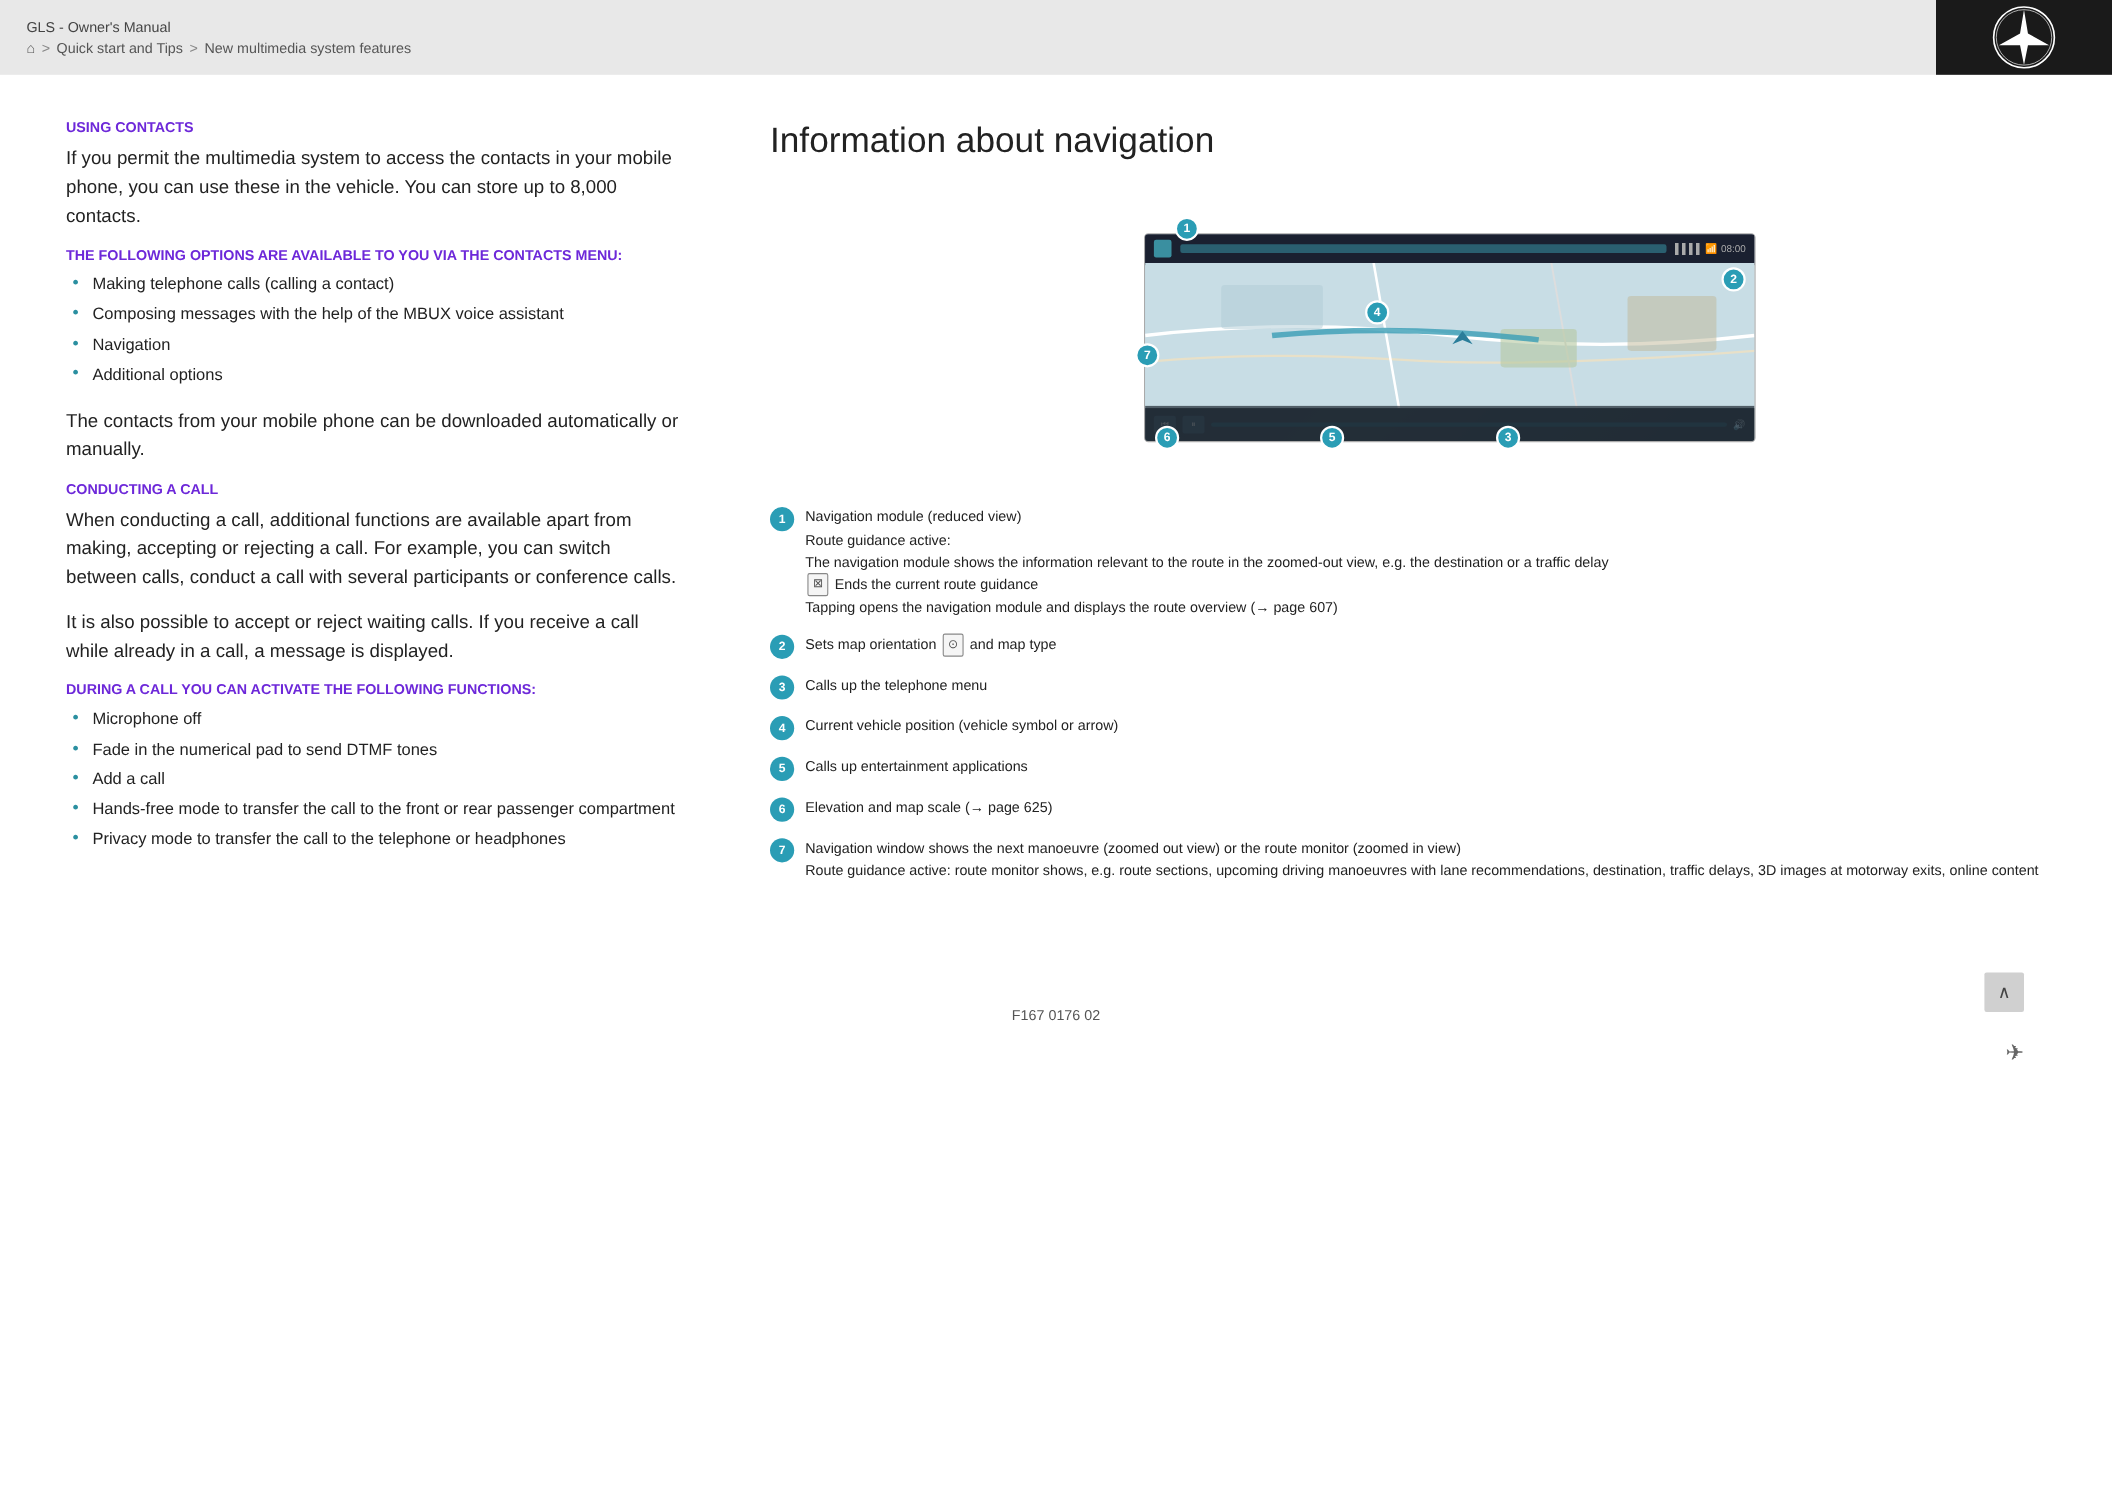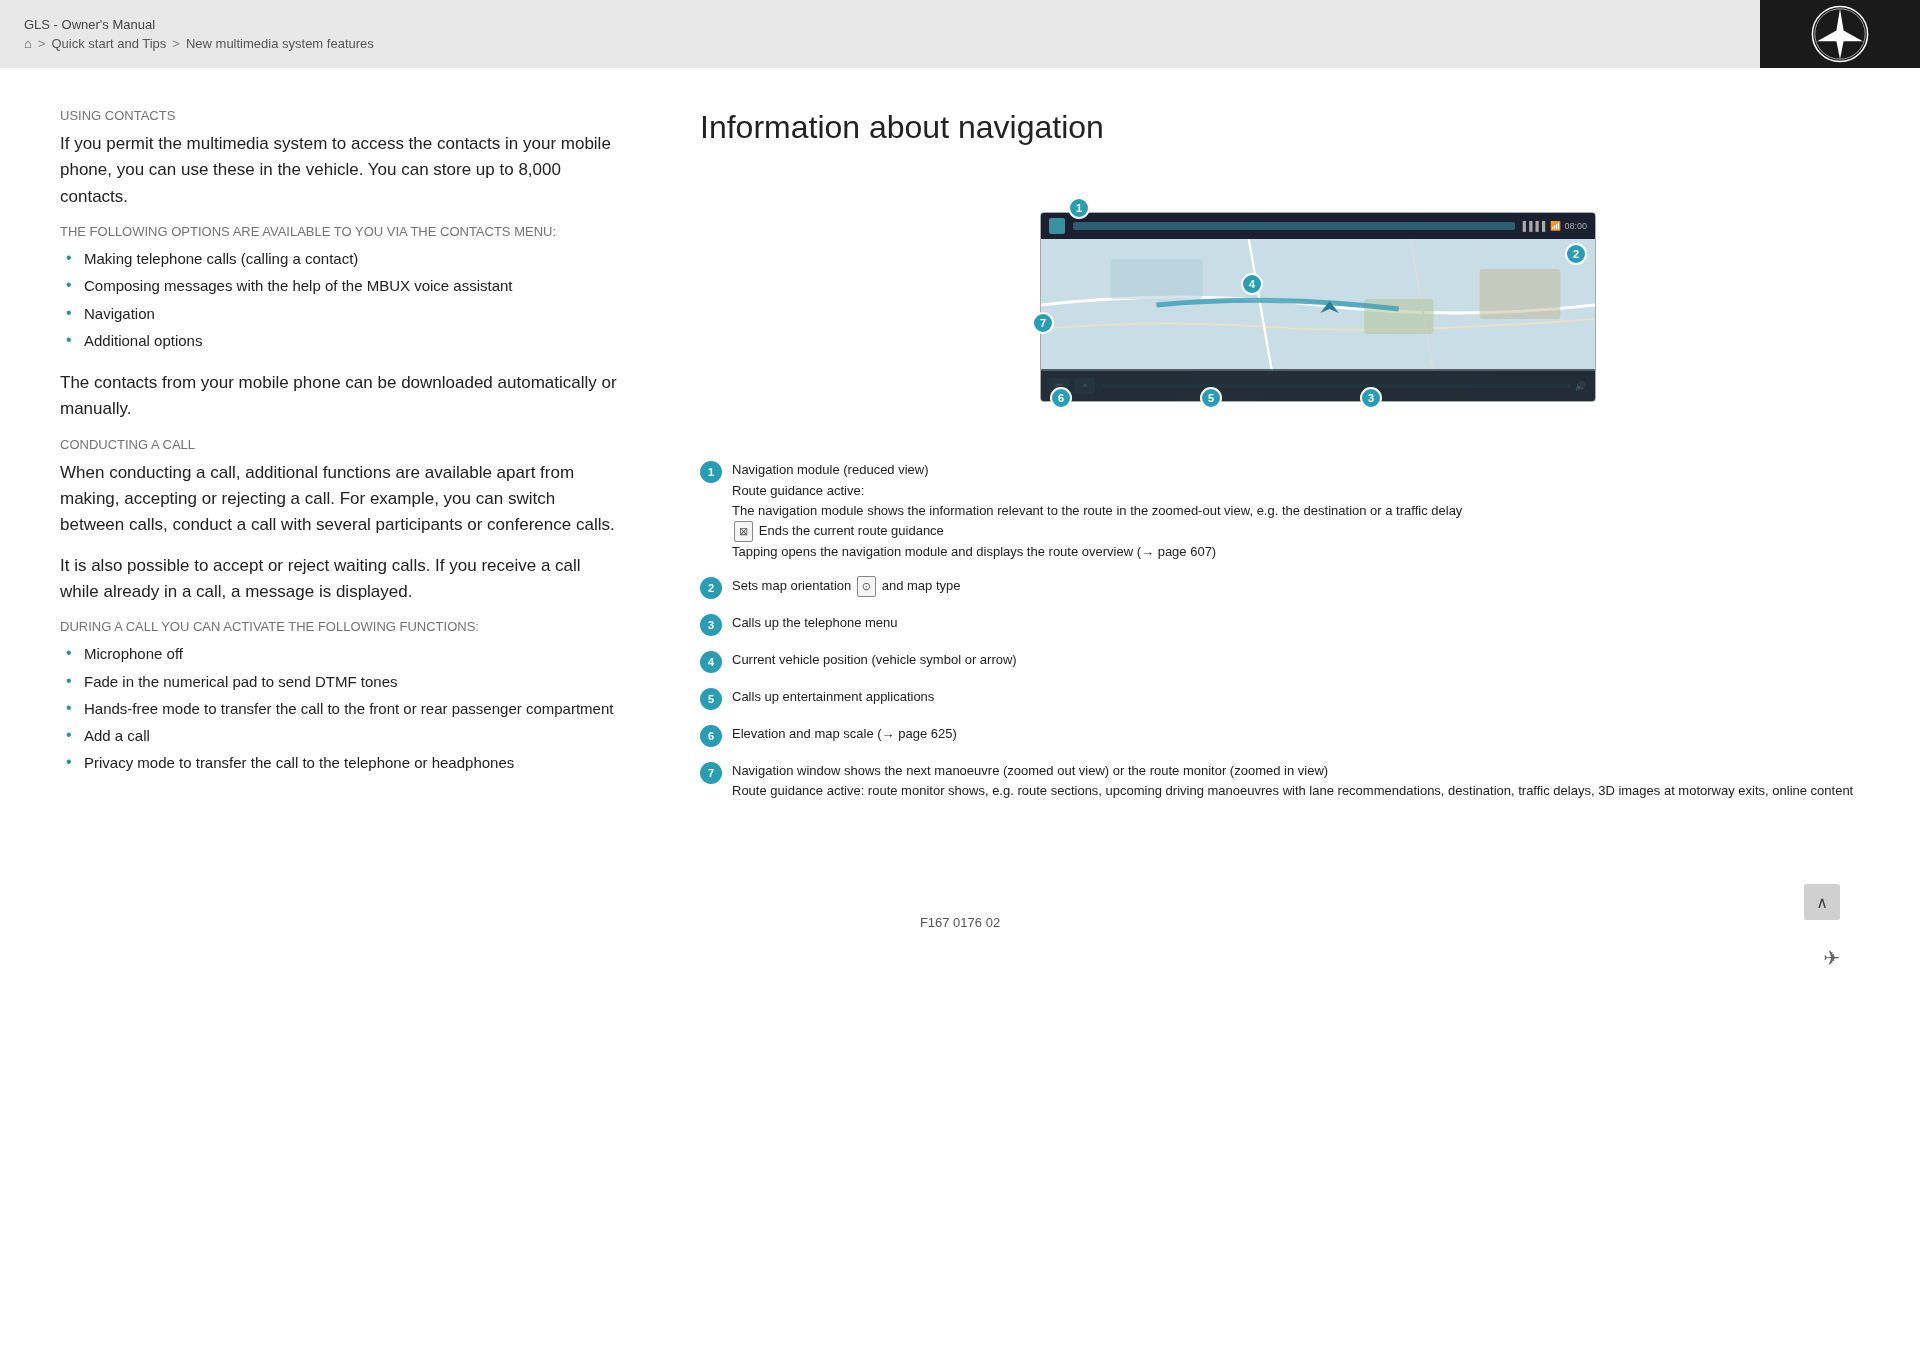--- a/index.html
+++ b/index.html
@@ -69,24 +69,24 @@
       max-width: 560px;
     }
 
     
     .right-col {
       flex: 1;
     }
 
     h2.section-title {
       font-size: 13px;
-      font-weight: normal;
+      font-weight: bold;
       text-transform: uppercase;
       margin-bottom: 8px;
-      color: #737373;
+      color: #6d28d9;
     }
 
     p.body-text {
       font-size: 17px;
       line-height: 1.55;
       color: #222;
       margin-bottom: 14px;
     }
 
     ul.bullet-list {
@@ -271,22 +271,22 @@
     <p class="body-text">The contacts from your mobile phone can be downloaded automatically or manually.</p>
 
     <h2 class="section-title">CONDUCTING A CALL</h2>
     <p class="body-text">When conducting a call, additional functions are available apart from making, accepting or rejecting a call. For example, you can switch between calls, conduct a call with several participants or conference calls.</p>
     <p class="body-text">It is also possible to accept or reject waiting calls. If you receive a call while already in a call, a message is displayed.</p>
 
     <h2 class="section-title">DURING A CALL YOU CAN ACTIVATE THE FOLLOWING FUNCTIONS:</h2>
     <ul class="bullet-list">
       <li>Microphone off</li>
       <li>Fade in the numerical pad to send DTMF tones</li>
+      <li>Add a call</li>
       <li>Hands-free mode to transfer the call to the front or rear passenger compartment</li>
-      <li>Add a call</li>
       <li>Privacy mode to transfer the call to the telephone or headphones</li>
     </ul>
 
   </div>
 
   <div class="right-col">
 
     <h1 class="page-title">Information about navigation</h1>
 
     <div class="nav-image-container">

